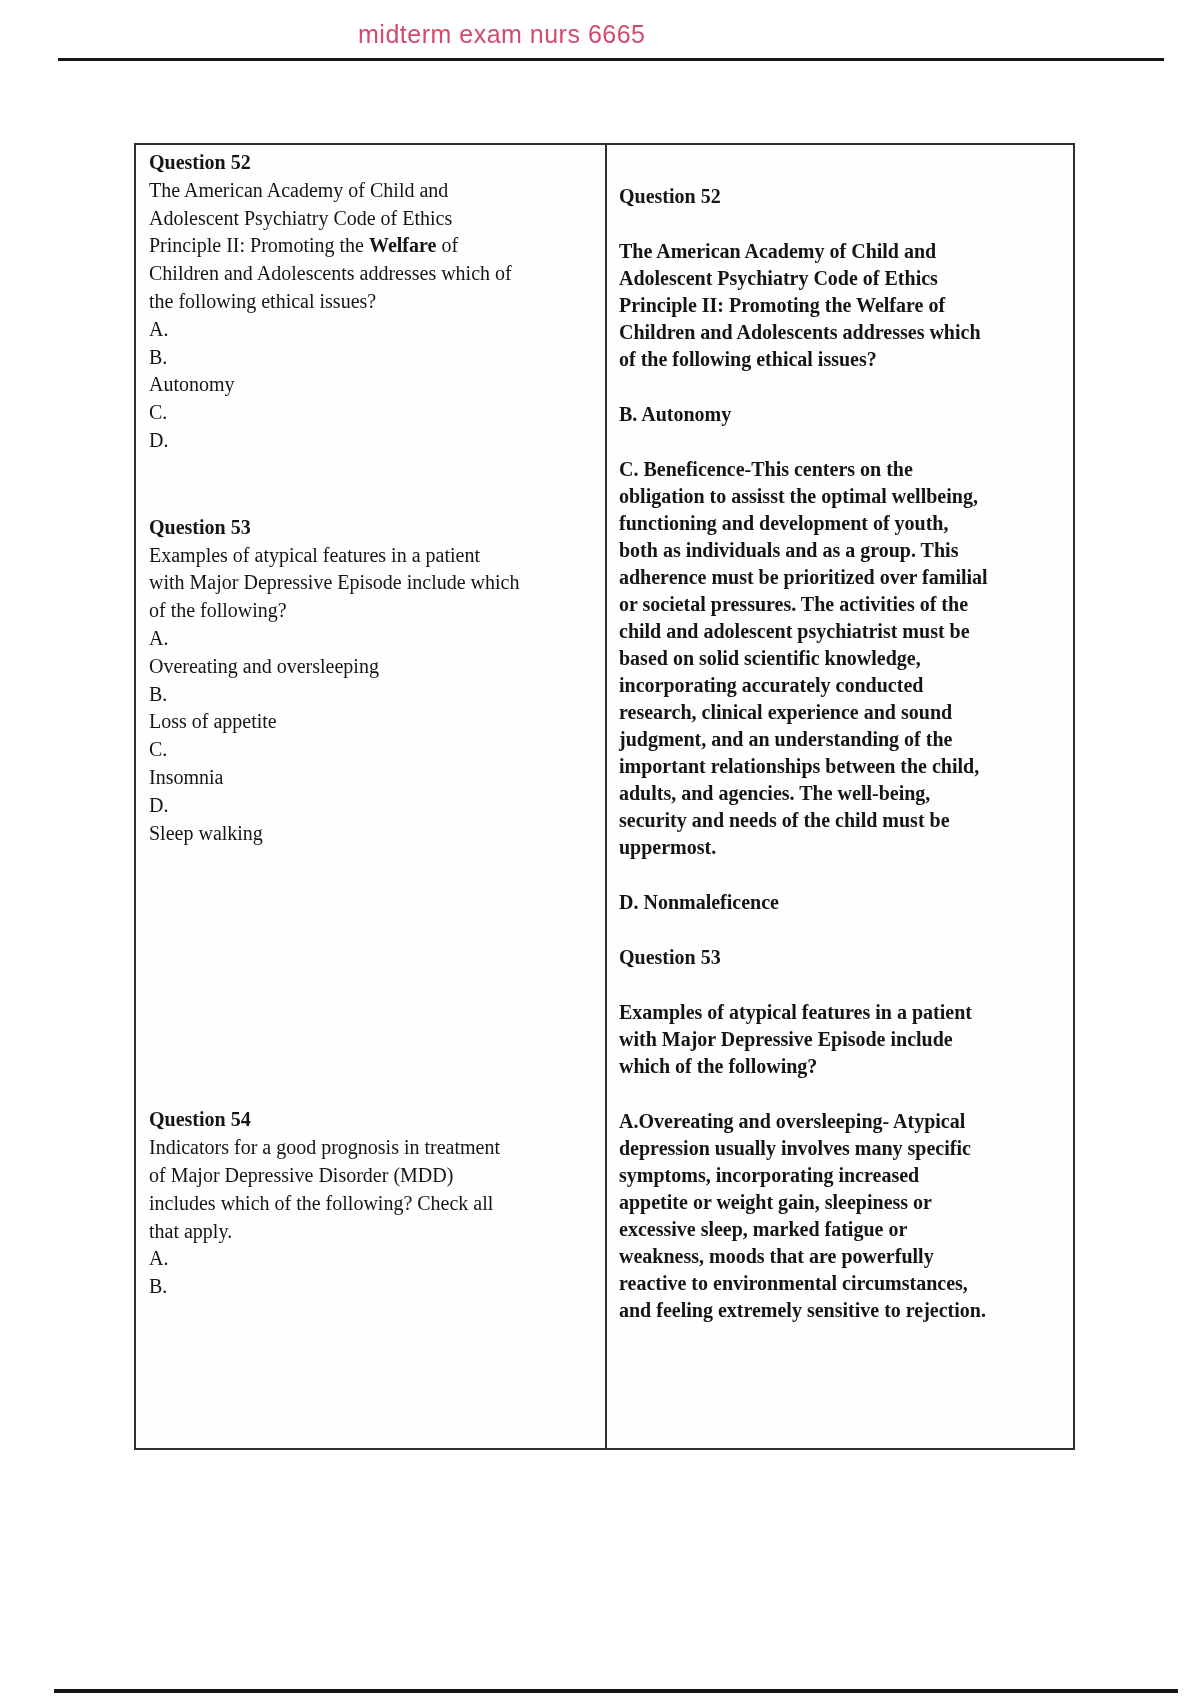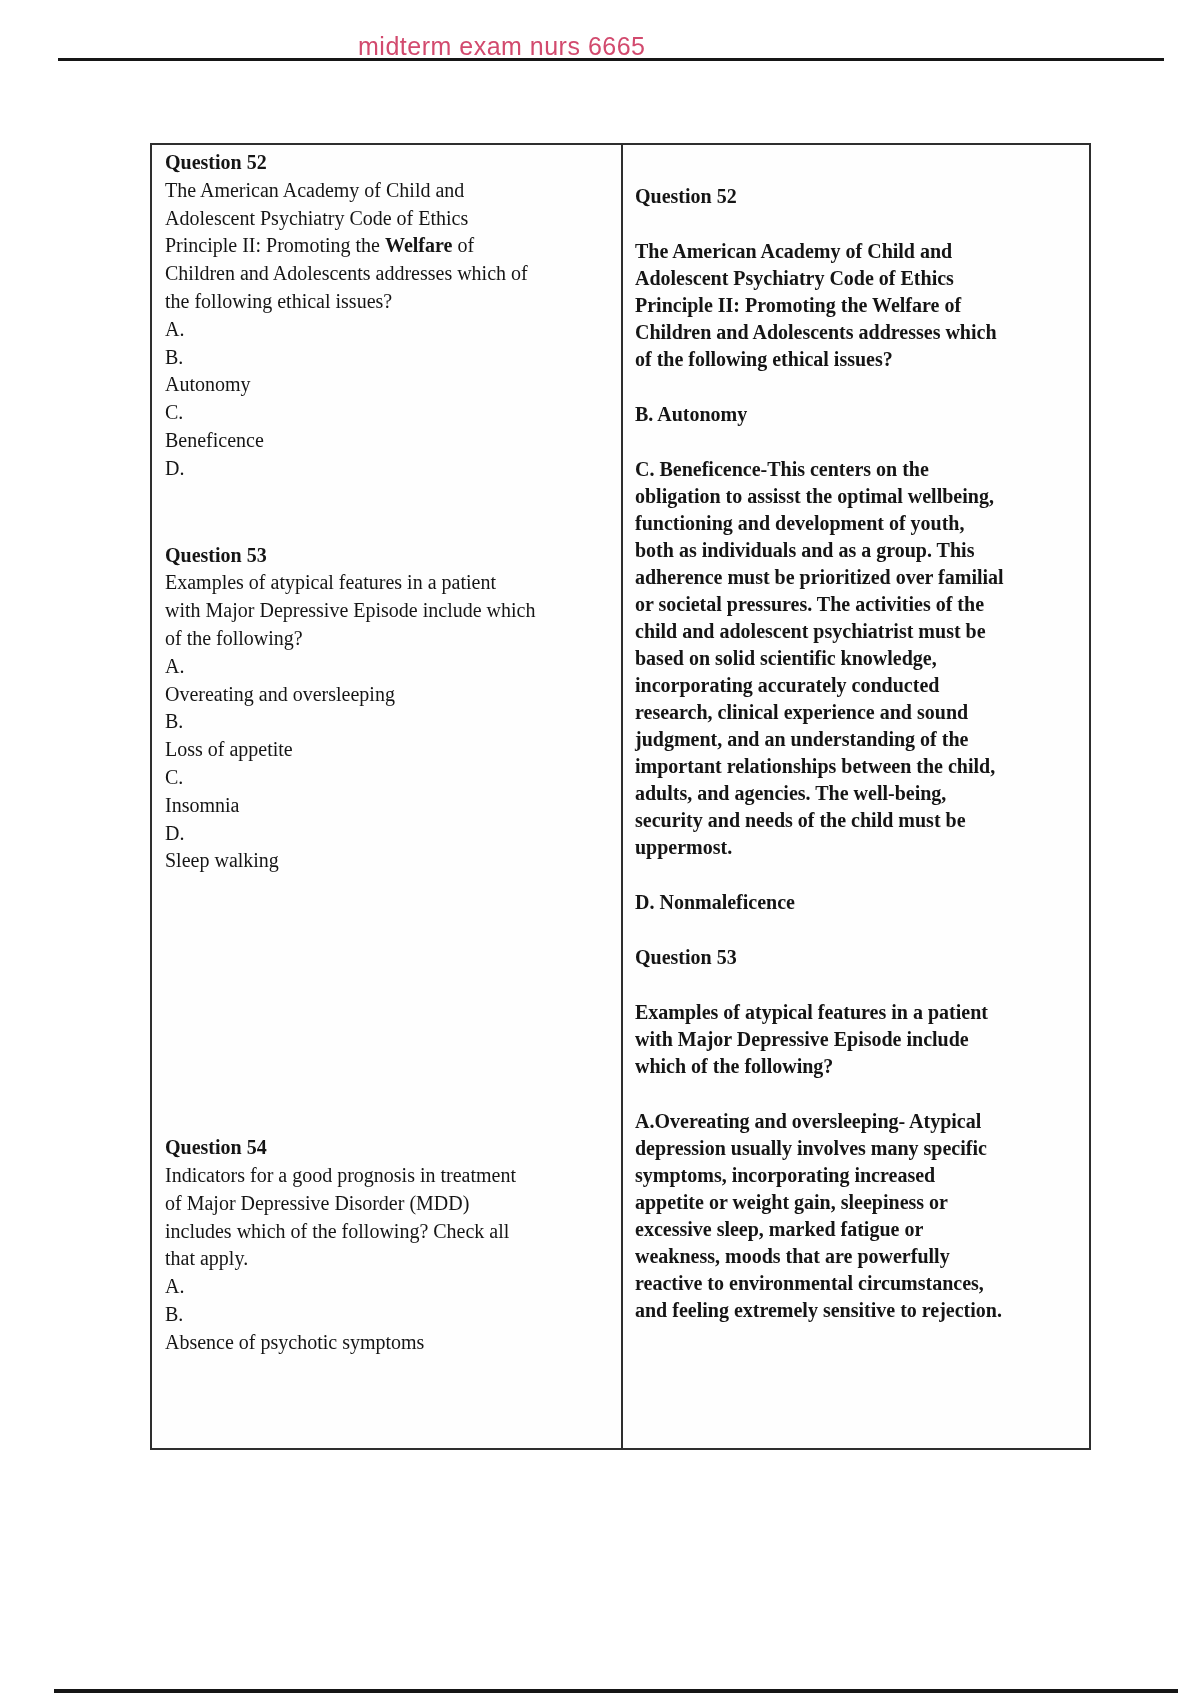--- a/index.html
+++ b/index.html
@@ -6,41 +6,40 @@
   body {
     width: 1200px; height: 1700px;
     background: #ffffff;
     position: relative;
     font-family: "Liberation Serif", serif;
     color: #151515;
     overflow: hidden;
   }
   .header-title {
     position: absolute;
-    left: 358px; top: 32px;
+    left: 358px; top: 20px;
     font-family: "Liberation Sans", sans-serif;
     font-size: 25px;
     letter-spacing: 0.5px;
   }
   .rule {
     position: absolute;
     background: #161616;
   }
   .rule-top  { left: 58px;  top: 58px;   width: 1106px; height: 3px; }
   .rule-bottom { left: 54px; top: 1689px; width: 1124px; height: 4px; }
 
   .qa-table {
     position: absolute;
     left: 134px; top: 143px;
     width: 941px; height: 1307px;
     border: 2px solid #2e2e2e;
     box-sizing: border-box;
     display: flex;
     background: #fefefe;
-    margin-left: 16px;
   }
   .left-cell {
     flex: 0 0 471px;
     width: 471px;
     border-right: 2px solid #2e2e2e;
     box-sizing: border-box;
     padding: 4px 12px 0 13px;
     overflow: hidden;
     font-size: 20px;
     line-height: 27.8px;
@@ -82,21 +81,20 @@
         <div class="qheading">Question 52</div>
         <div class="qtext"><span>The American Academy of Child and
 Adolescent Psychiatry Code of Ethics
 Principle II: Promoting the </span><span class="bold">Welfare</span><span> of
 Children and Adolescents addresses which of
 the following ethical issues?</span></div>
         <div class="opt-letter">A.</div>
         <div class="opt-letter">B.</div>
         <div class="opt-text">Autonomy</div>
         <div class="opt-letter">C.</div>
-        <div class="opt-text">Beneficence</div>
         <div class="opt-letter">D.</div>
       </div>
 
       <div class="qblock qblock-53">
         <div class="qheading">Question 53</div>
         <div class="qtext">Examples of atypical features in a patient
 with Major Depressive Episode include which
 of the following?</div>
         <div class="opt-letter">A.</div>
         <div class="opt-text">Overeating and oversleeping</div>
@@ -109,21 +107,20 @@
       </div>
 
       <div class="qblock qblock-54">
         <div class="qheading">Question 54</div>
         <div class="qtext">Indicators for a good prognosis in treatment
 of Major Depressive Disorder (MDD)
 includes which of the following? Check all
 that apply.</div>
         <div class="opt-letter">A.</div>
         <div class="opt-letter">B.</div>
-        <div class="opt-text">Absence of psychotic symptoms</div>
       </div>
 
     </div>
 
     <div class="right-cell">
       <p class="ans">Question 52</p>
       <p class="ans">The American Academy of Child and
 Adolescent Psychiatry Code of Ethics
 Principle II: Promoting the Welfare of
 Children and Adolescents addresses which

